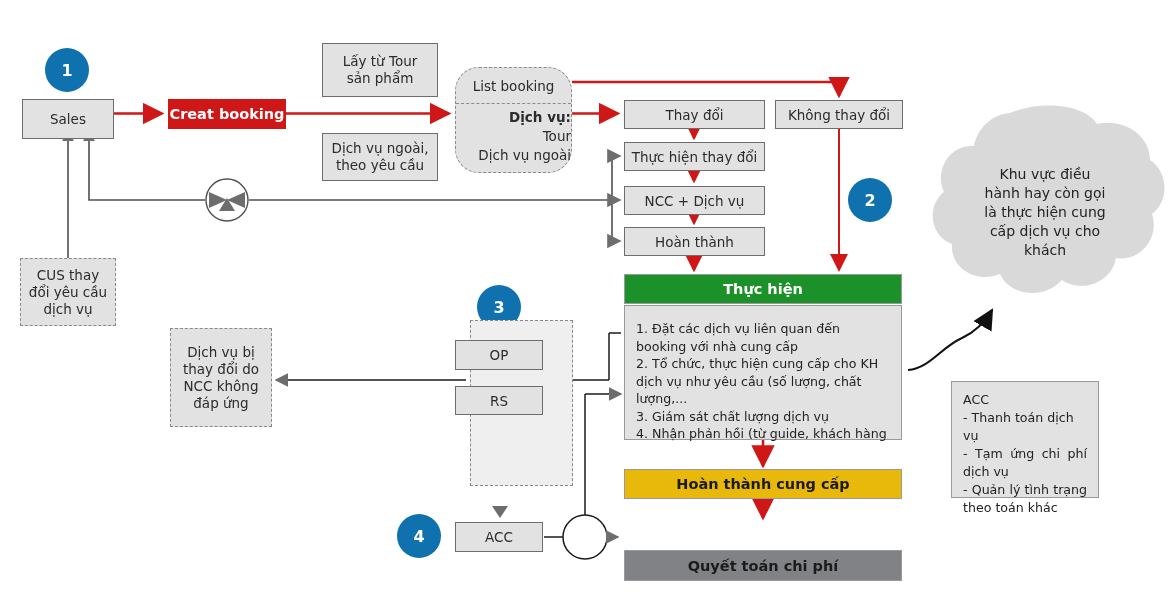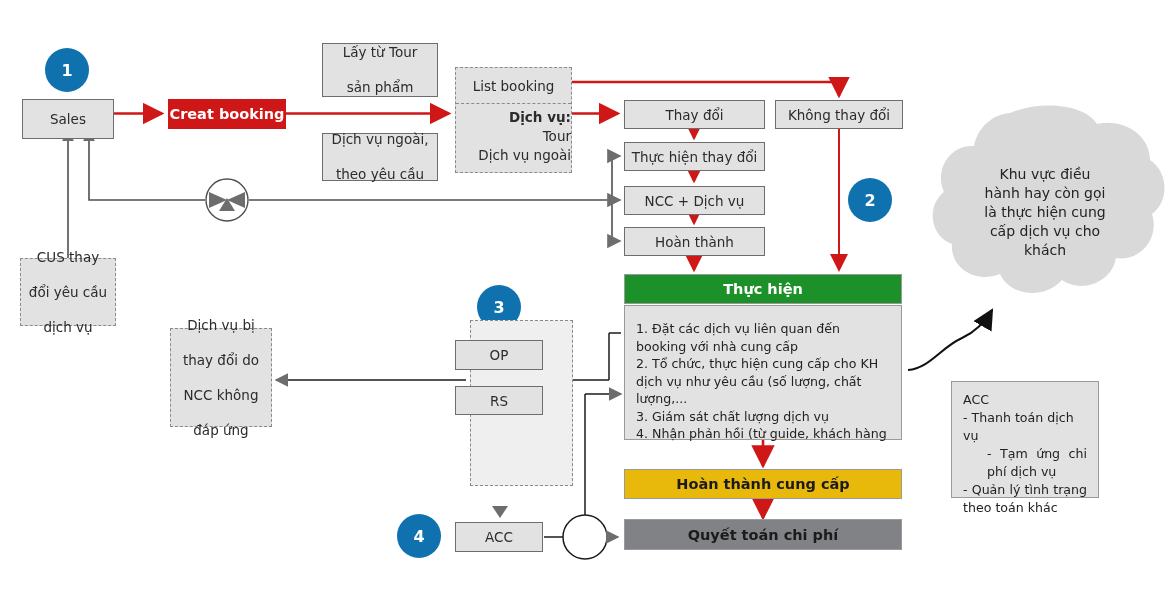--- a/index.html
+++ b/index.html
@@ -1,20 +1,20 @@
 <!DOCTYPE html>
 <html><head>
 <meta charset="utf-8">
 <style>
   html,body{margin:0;padding:0;background:#ffffff;}
   body{font-family:"DejaVu Sans","Liberation Sans",sans-serif;}
   #stage{position:relative;width:1172px;height:611px;background:#ffffff;overflow:hidden;}
   svg.layer{position:absolute;left:0;top:0;width:1172px;height:611px;pointer-events:none;}
 
-  .node{position:absolute;box-sizing:border-box;display:flex;align-items:center;justify-content:center;text-align:center;gap:18px;}
+  .node{position:absolute;box-sizing:border-box;display:flex;align-items:center;justify-content:center;text-align:center;}
   .gray-box{background:#e2e2e2;border:1.6px solid #6d6d6d;color:#2b2b2b;font-size:13.5px;}
   .dashed-box{background:#e2e2e2;border:1.4px dashed #8a8a8a;color:#2b2b2b;font-size:13.5px;line-height:17px;}
   .red-box{background:#cf1717;color:#ffffff;font-weight:bold;font-size:14.5px;}
   .green-bar{background:#1d9129;color:#ffffff;font-weight:bold;font-size:14.5px;border:1px solid #9a9a9a;}
   .yellow-bar{background:#e8b90a;color:#1b1b1b;font-weight:bold;font-size:14.5px;border:1px solid #9a9a9a;}
   .slate-bar{background:#808285;color:#1b1b1b;font-weight:bold;font-size:14.5px;border:1px solid #9a9a9a;}
   .body-box{background:#e2e2e2;border:1.3px solid #9a9a9a;color:#232323;font-size:12.6px;line-height:17.5px;text-align:left;display:block;padding:14px 10px 8px 11px;box-sizing:border-box;}
   .note-box{background:#e2e2e2;border:1.3px solid #9a9a9a;color:#232323;font-size:12.6px;line-height:18px;text-align:left;display:block;padding:9px 11px;box-sizing:border-box;}
   .badge{position:absolute;width:44px;height:44px;border-radius:50%;background:#0f72ae;color:#ffffff;
          display:flex;align-items:center;justify-content:center;font-size:16px;font-weight:bold;}
@@ -140,21 +140,21 @@
   <div class="node gray-box t2" style="left:322px;top:43px;width:116px;height:54px;flex-direction:column;">
     <span>Lấy từ Tour</span>
     <span>sản phẩm</span>
   </div>
 
   <div class="node gray-box t2" style="left:322px;top:133px;width:116px;height:48px;flex-direction:column;">
     <span>Dịch vụ ngoài,</span>
     <span>theo yêu cầu</span>
   </div>
 
-  <div class="composite" style="left:455px;top:67px;width:117px;height:106px;">
+  <div class="composite" style="left:455px;top:67px;width:117px;height:106px;border-radius:24px;">
     <div class="top">
       <span>List booking</span>
     </div>
     <div class="bot">
       <b>Dịch vụ:</b><br>
       <span>Tour</span><br>
       <span>Dịch vụ ngoài</span>
     </div>
   </div>
 
@@ -186,21 +186,21 @@
     <div>1. Đặt các dịch vụ liên quan đến booking với nhà cung cấp</div>
     <div>2. Tổ chức, thực hiện cung cấp cho KH dịch vụ như yêu cầu (số lượng, chất lượng,...</div>
     <div>3. Giám sát chất lượng dịch vụ</div>
     <div>4. Nhận phản hồi (từ guide, khách hàng</div>
   </div>
 
   <div class="node yellow-bar" style="left:624px;top:469px;width:278px;height:30px;">
     <span>Hoàn thành cung cấp</span>
   </div>
 
-  <div class="node slate-bar" style="left:624px;top:519px;width:278px;height:31px;">
+  <div class="node slate-bar" style="left:624px;top:550px;width:278px;height:31px;">
     <span>Quyết toán chi phí</span>
   </div>
 
   <div class="node gray-box" style="left:455px;top:340px;width:88px;height:30px;">
     <span>OP</span>
   </div>
 
   <div class="node gray-box" style="left:455px;top:386px;width:88px;height:29px;">
     <span>RS</span>
   </div>
@@ -226,17 +226,17 @@
     <div>Khu vực điều</div>
     <div>hành hay còn gọi</div>
     <div>là thực hiện cung</div>
     <div>cấp dịch vụ cho</div>
     <div>khách</div>
   </div>
 
   <div class="note-box" style="position:absolute;left:951px;top:381px;width:148px;height:117px;">
     <div>ACC</div>
     <div>- Thanh toán dịch vụ</div>
-    <div style="text-align:justify;margin-left:24px;">- Tạm ứng chi phí dịch vụ</div>
+    <div style="text-align:justify;">- Tạm ứng chi phí dịch vụ</div>
     <div style="text-align:justify;">- Quản lý tình trạng theo toán khác</div>
   </div>
 
 </div>
 
 </body></html>

